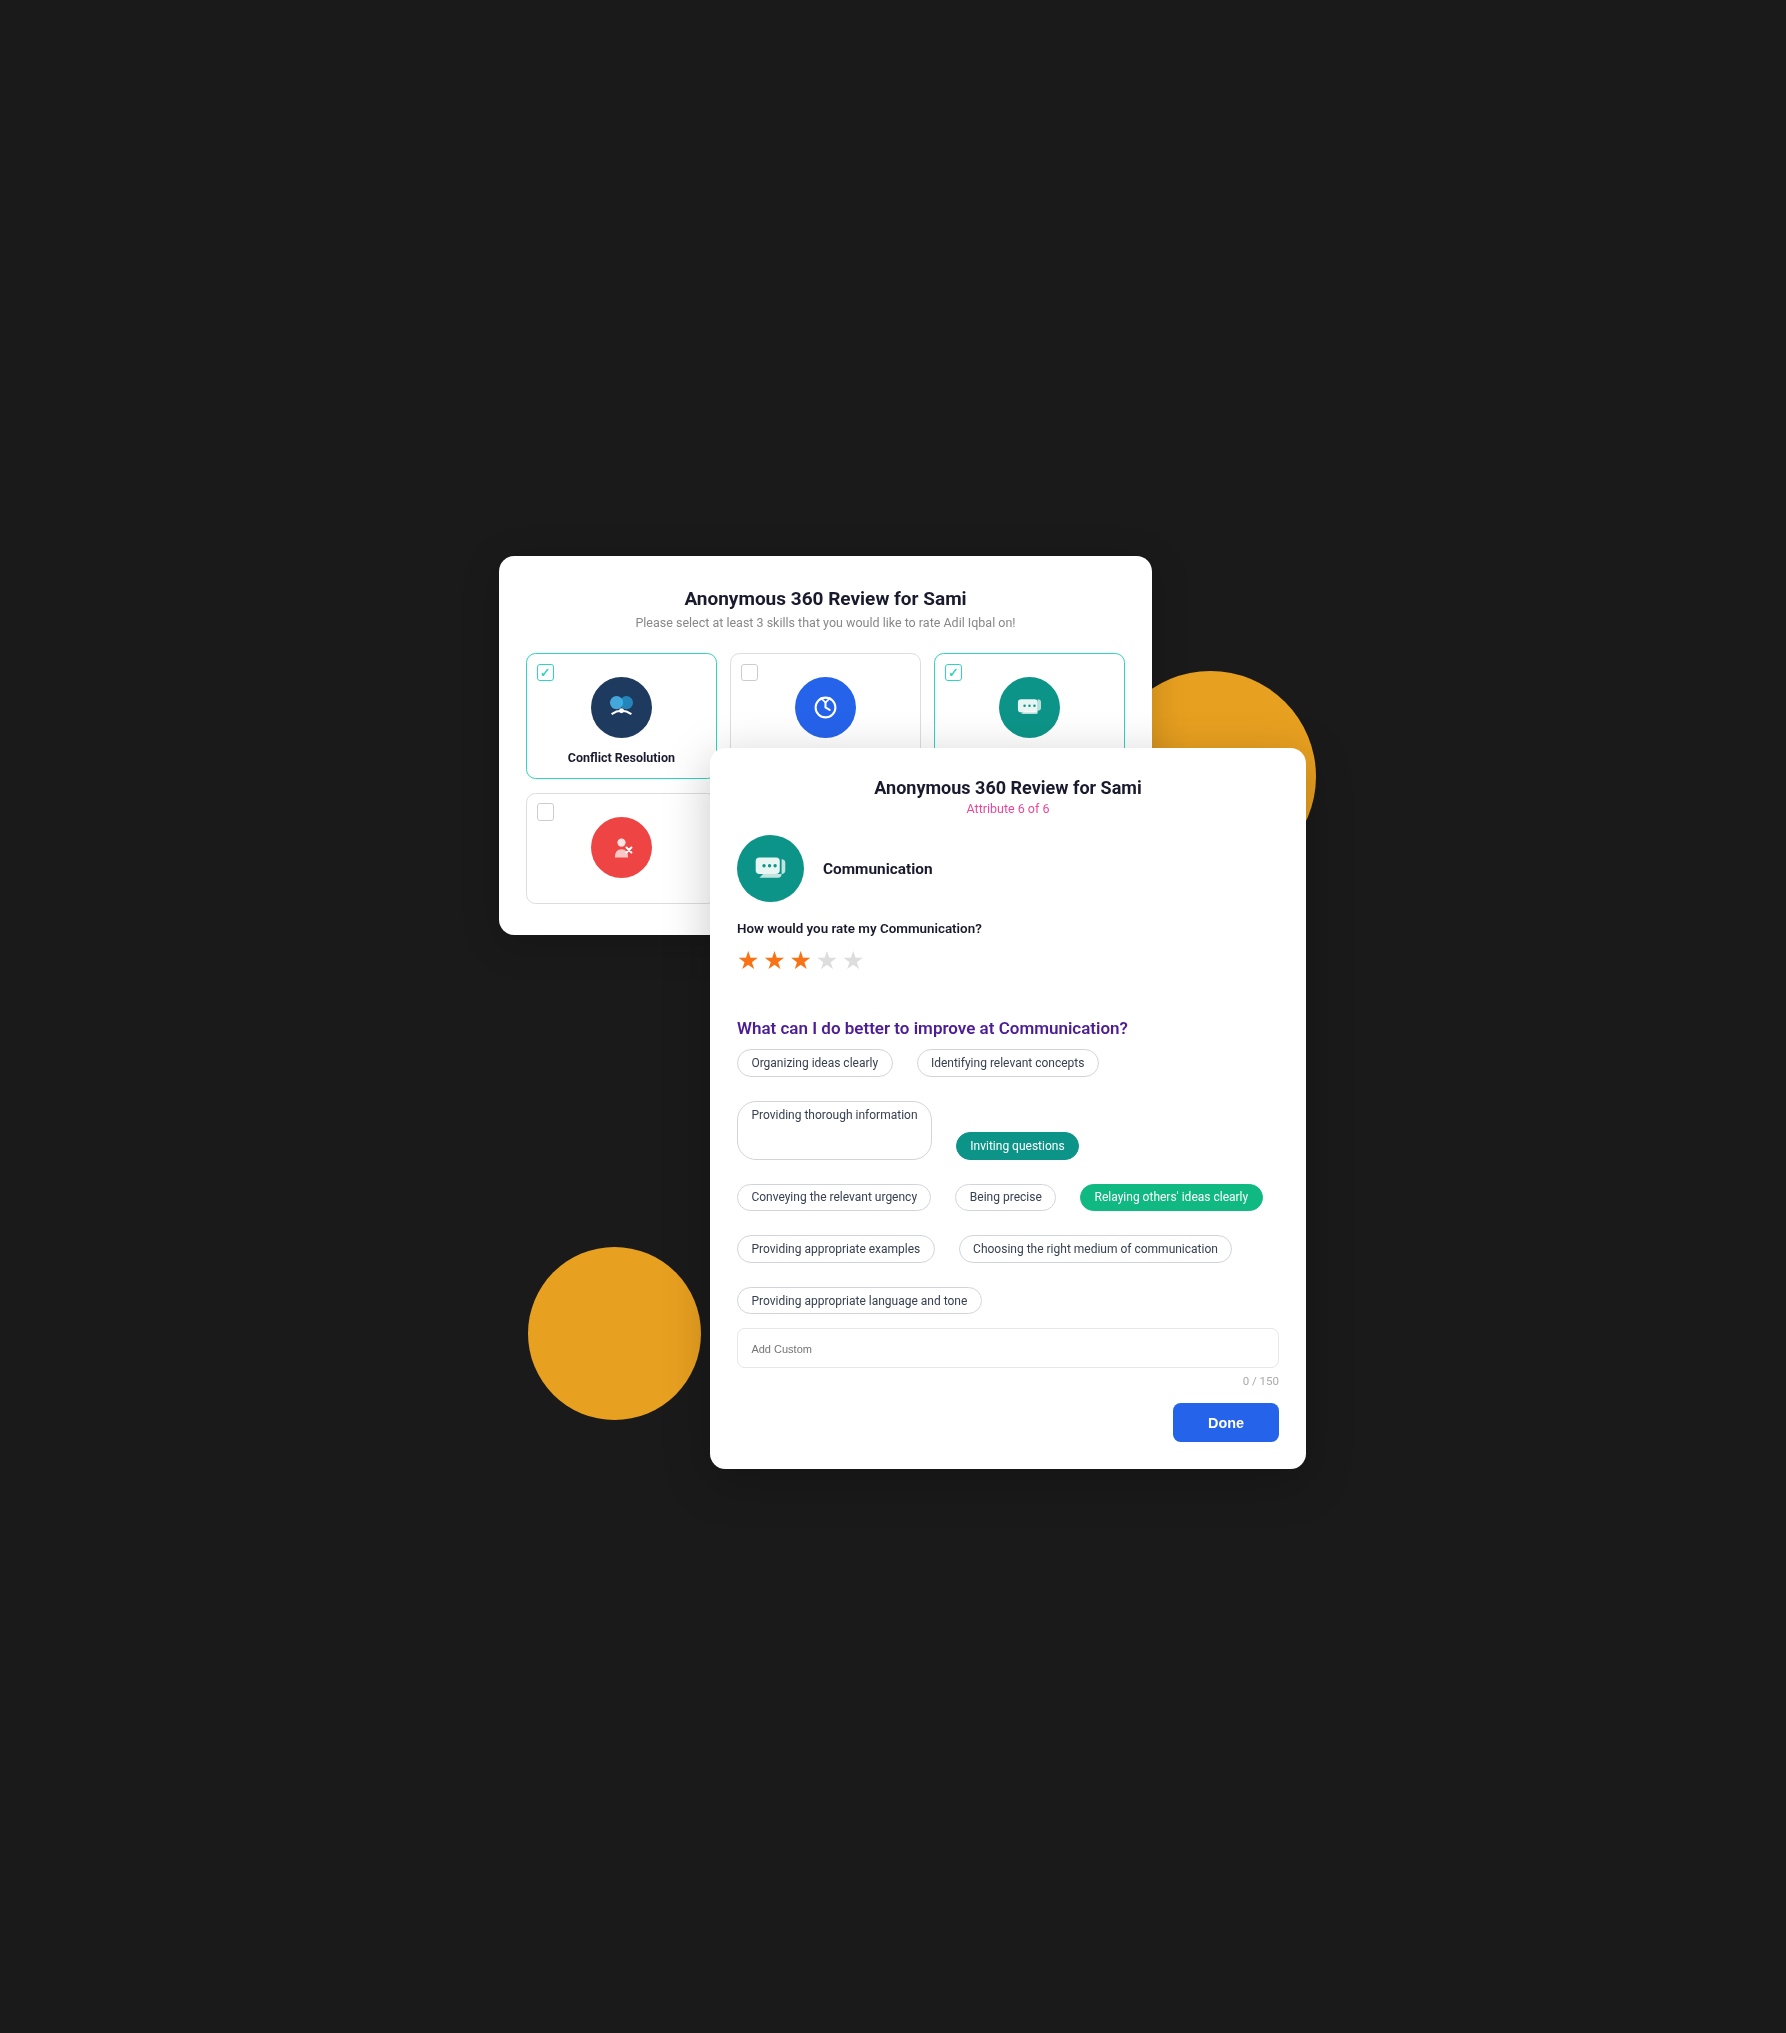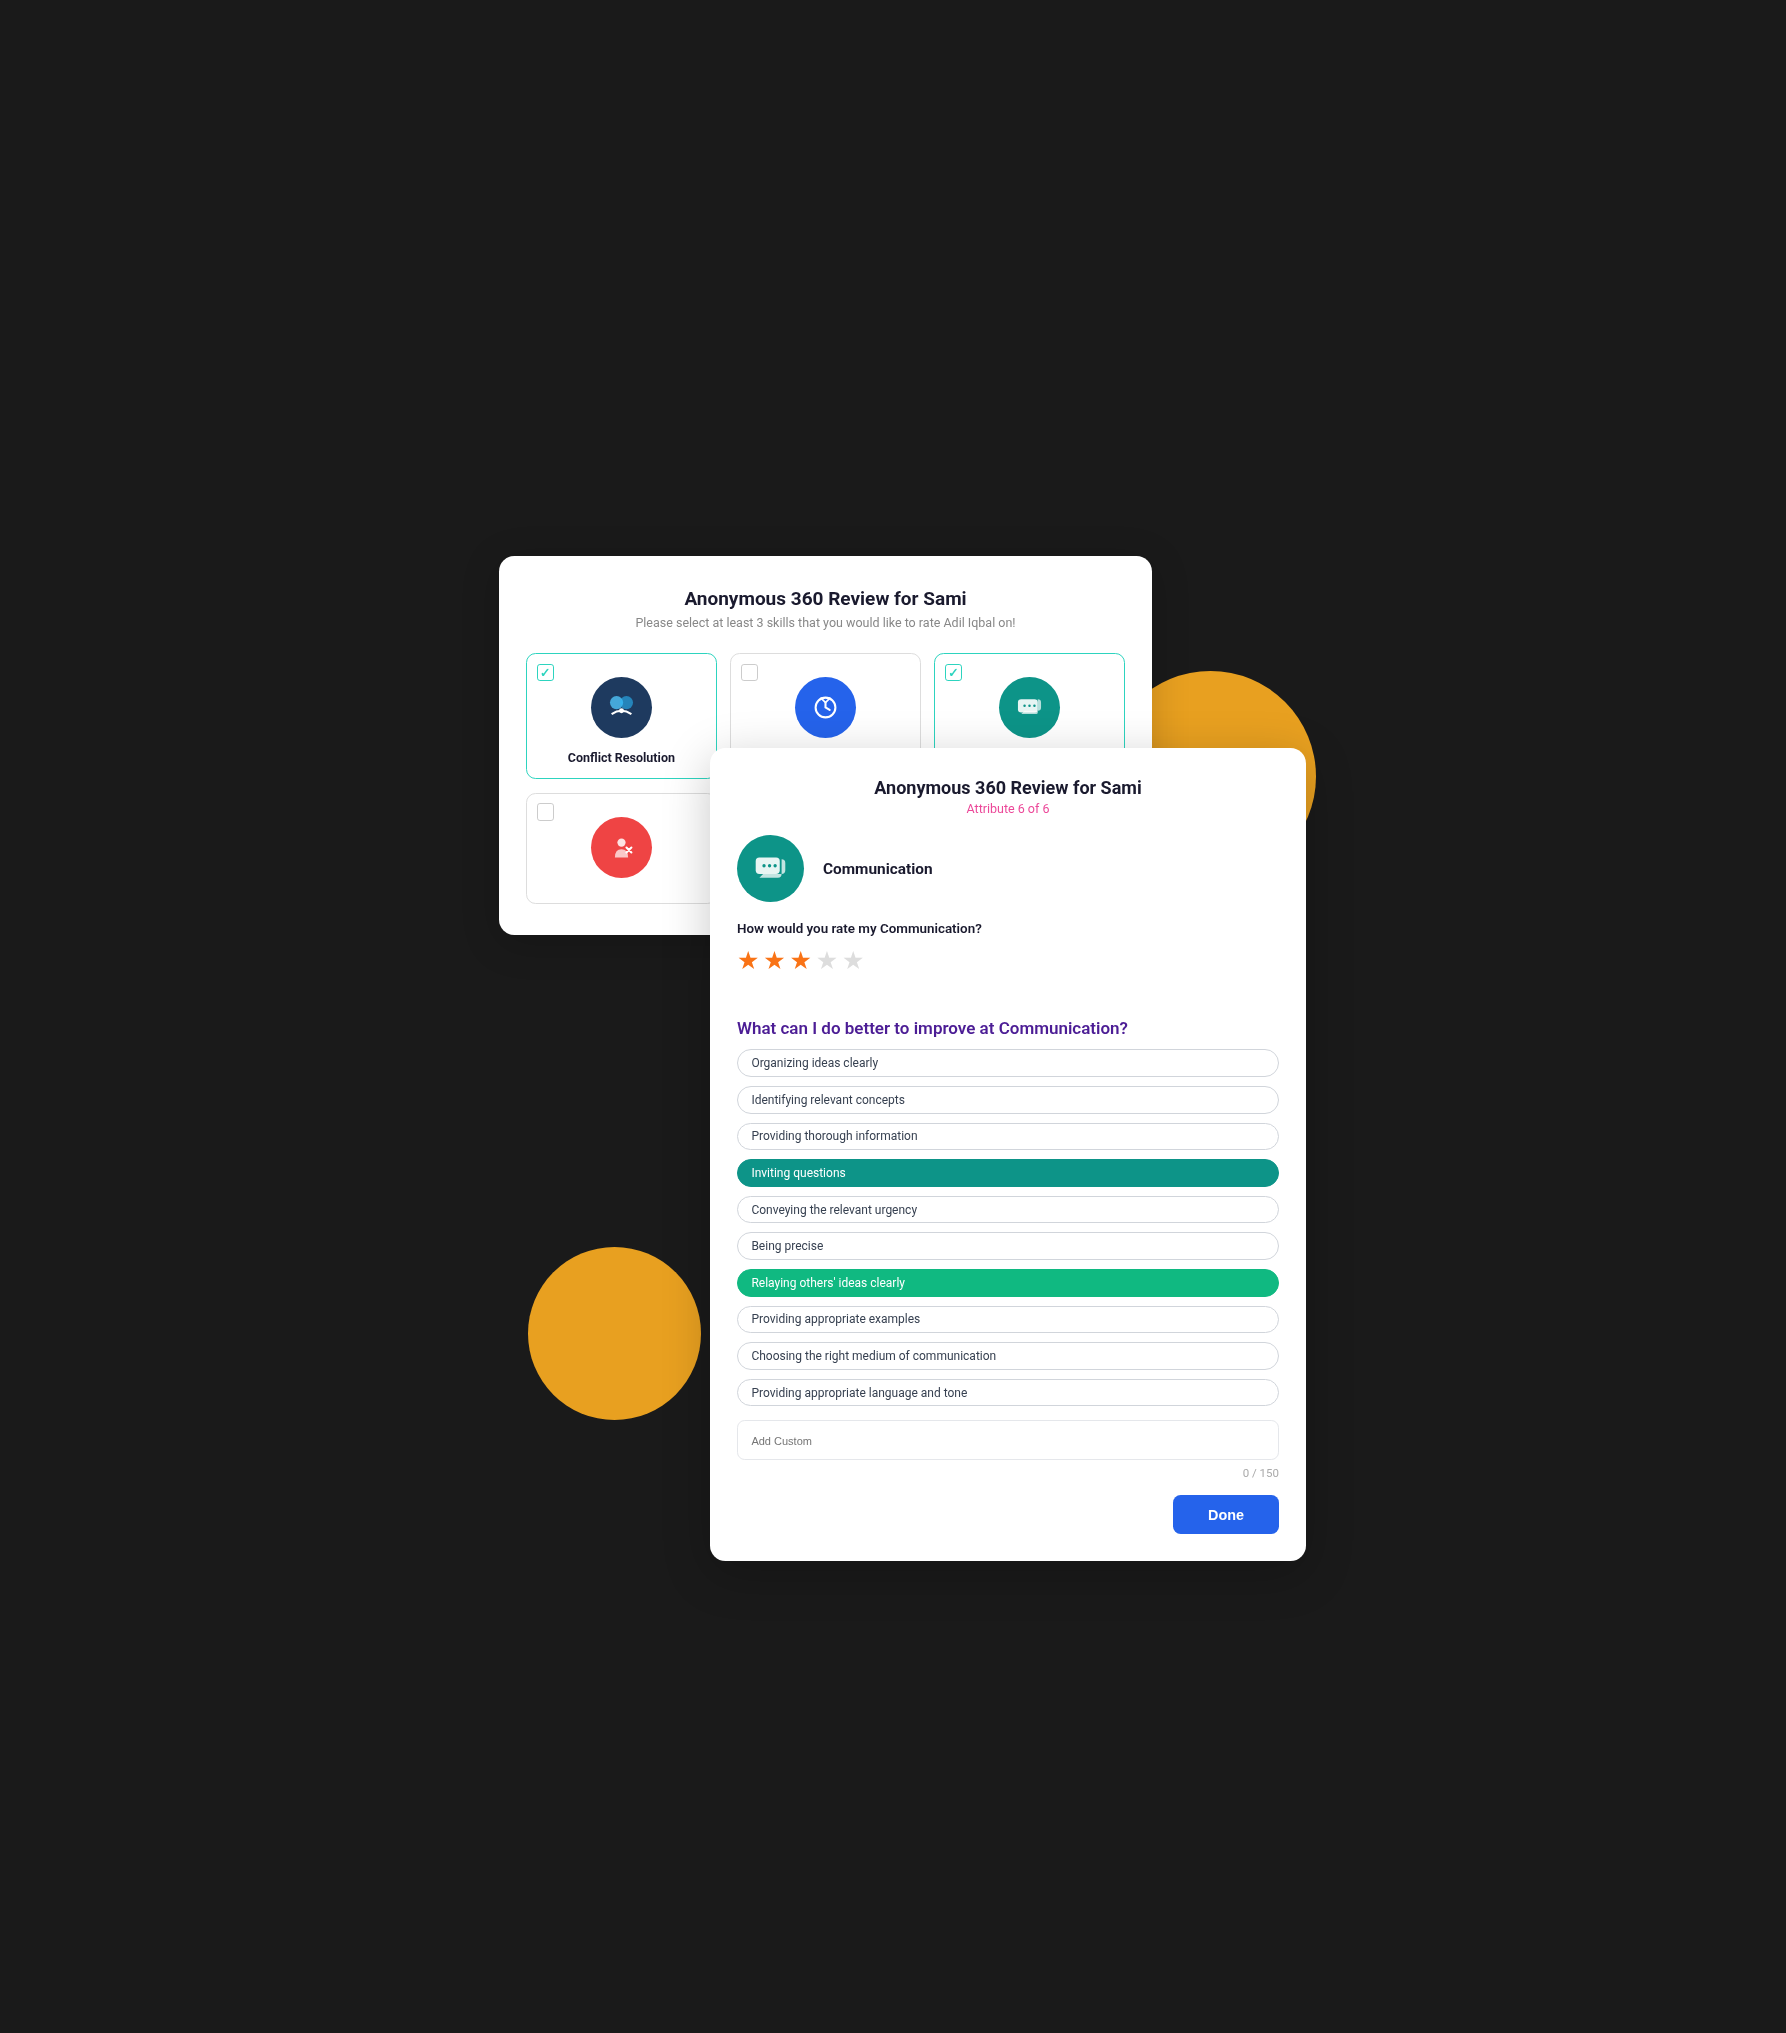--- a/index.html
+++ b/index.html
@@ -218,39 +218,39 @@
       font-size: 17px;
       font-weight: 600;
       color: #4c1d95;
       margin-bottom: 11.5px;
       margin-top: 43px;
     }
 
     .tags-container {
       display: flex;
       flex-wrap: wrap;
-      gap: 9px;
+      gap: 24px;
       margin-bottom: 13.4px;
-      flex-direction: column;
     }
 
     .tag {
       border: 1.4px solid #d1d5db;
       border-radius: 19px;
       padding: 5.8px 13.4px;
       font-size: 12px;
       color: #374151;
       cursor: pointer;
       background: #fff;
     }
 
     .tag.active-teal {
       background: #0d9488;
       color: #fff;
       border-color: #0d9488;
+      margin-top: 31px;
     }
 
     .tag.active-green {
       background: #10b981;
       color: #fff;
       border-color: #10b981;
     }
 
     .custom-input-wrap {
       border: 1.4px solid #e5e7eb;

